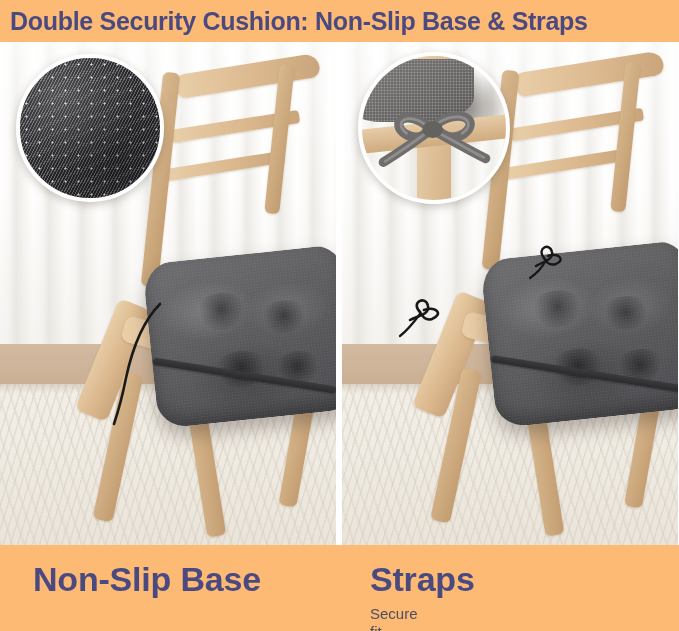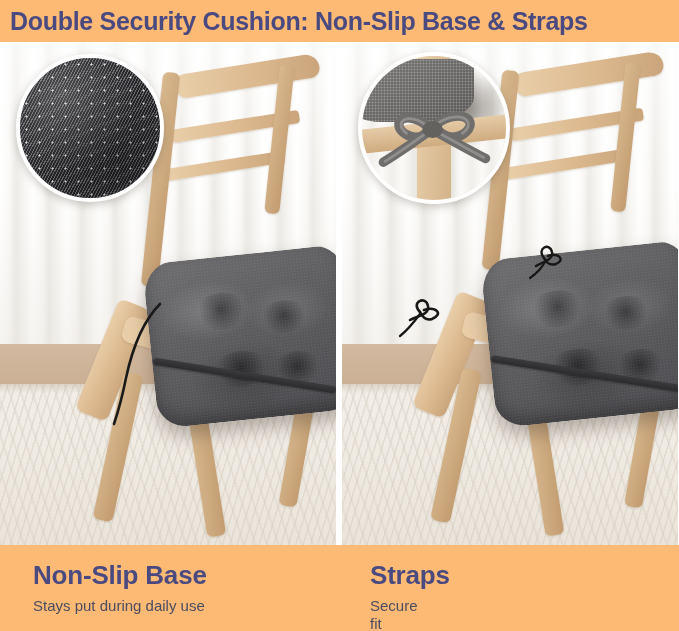--- a/index.html
+++ b/index.html
@@ -158,21 +158,21 @@
   .bow { position:absolute; left:8%; top:26%; width:84%; height:52%; }
 
   
   .captions {
     position:absolute; left:0; top:545px; width:679px; height:86px;
     display:flex;
   }
   .cap-col { width:339px; padding-left:33px; padding-top:16px; }
   .cap-col.right { padding-left:370px; width:340px; margin-left:-339px; }
   .cap-head {
-    font-size:26px; font-weight:bold; color:#4a4a80;
+    font-size:34px; font-weight:bold; color:#4a4a80;
     letter-spacing:-0.2px; line-height:1.1;
   }
   .cap-sub {
     margin-top:7px; font-size:15px; color:#4d4d60; line-height:1.2;
   }
 </style>
 </head>
 <body>
 
 <div class="page">
@@ -289,21 +289,20 @@
             <ellipse cx="63" cy="39" rx="11" ry="9" fill="#63625f"></ellipse>
           </svg>
         </div>
       </div>
     </div>
   </div>
 
   <div class="captions">
     <div class="cap-col">
       <div class="cap-head">Non-Slip Base</div>
-      <div class="cap-sub">Stays put during daily use</div>
     </div>
     <div class="cap-col right">
       <div class="cap-head">Straps</div>
       <div class="cap-sub">Secure fit for most chairs</div>
     </div>
   </div>
 
 </div>
 
 </body></html>

